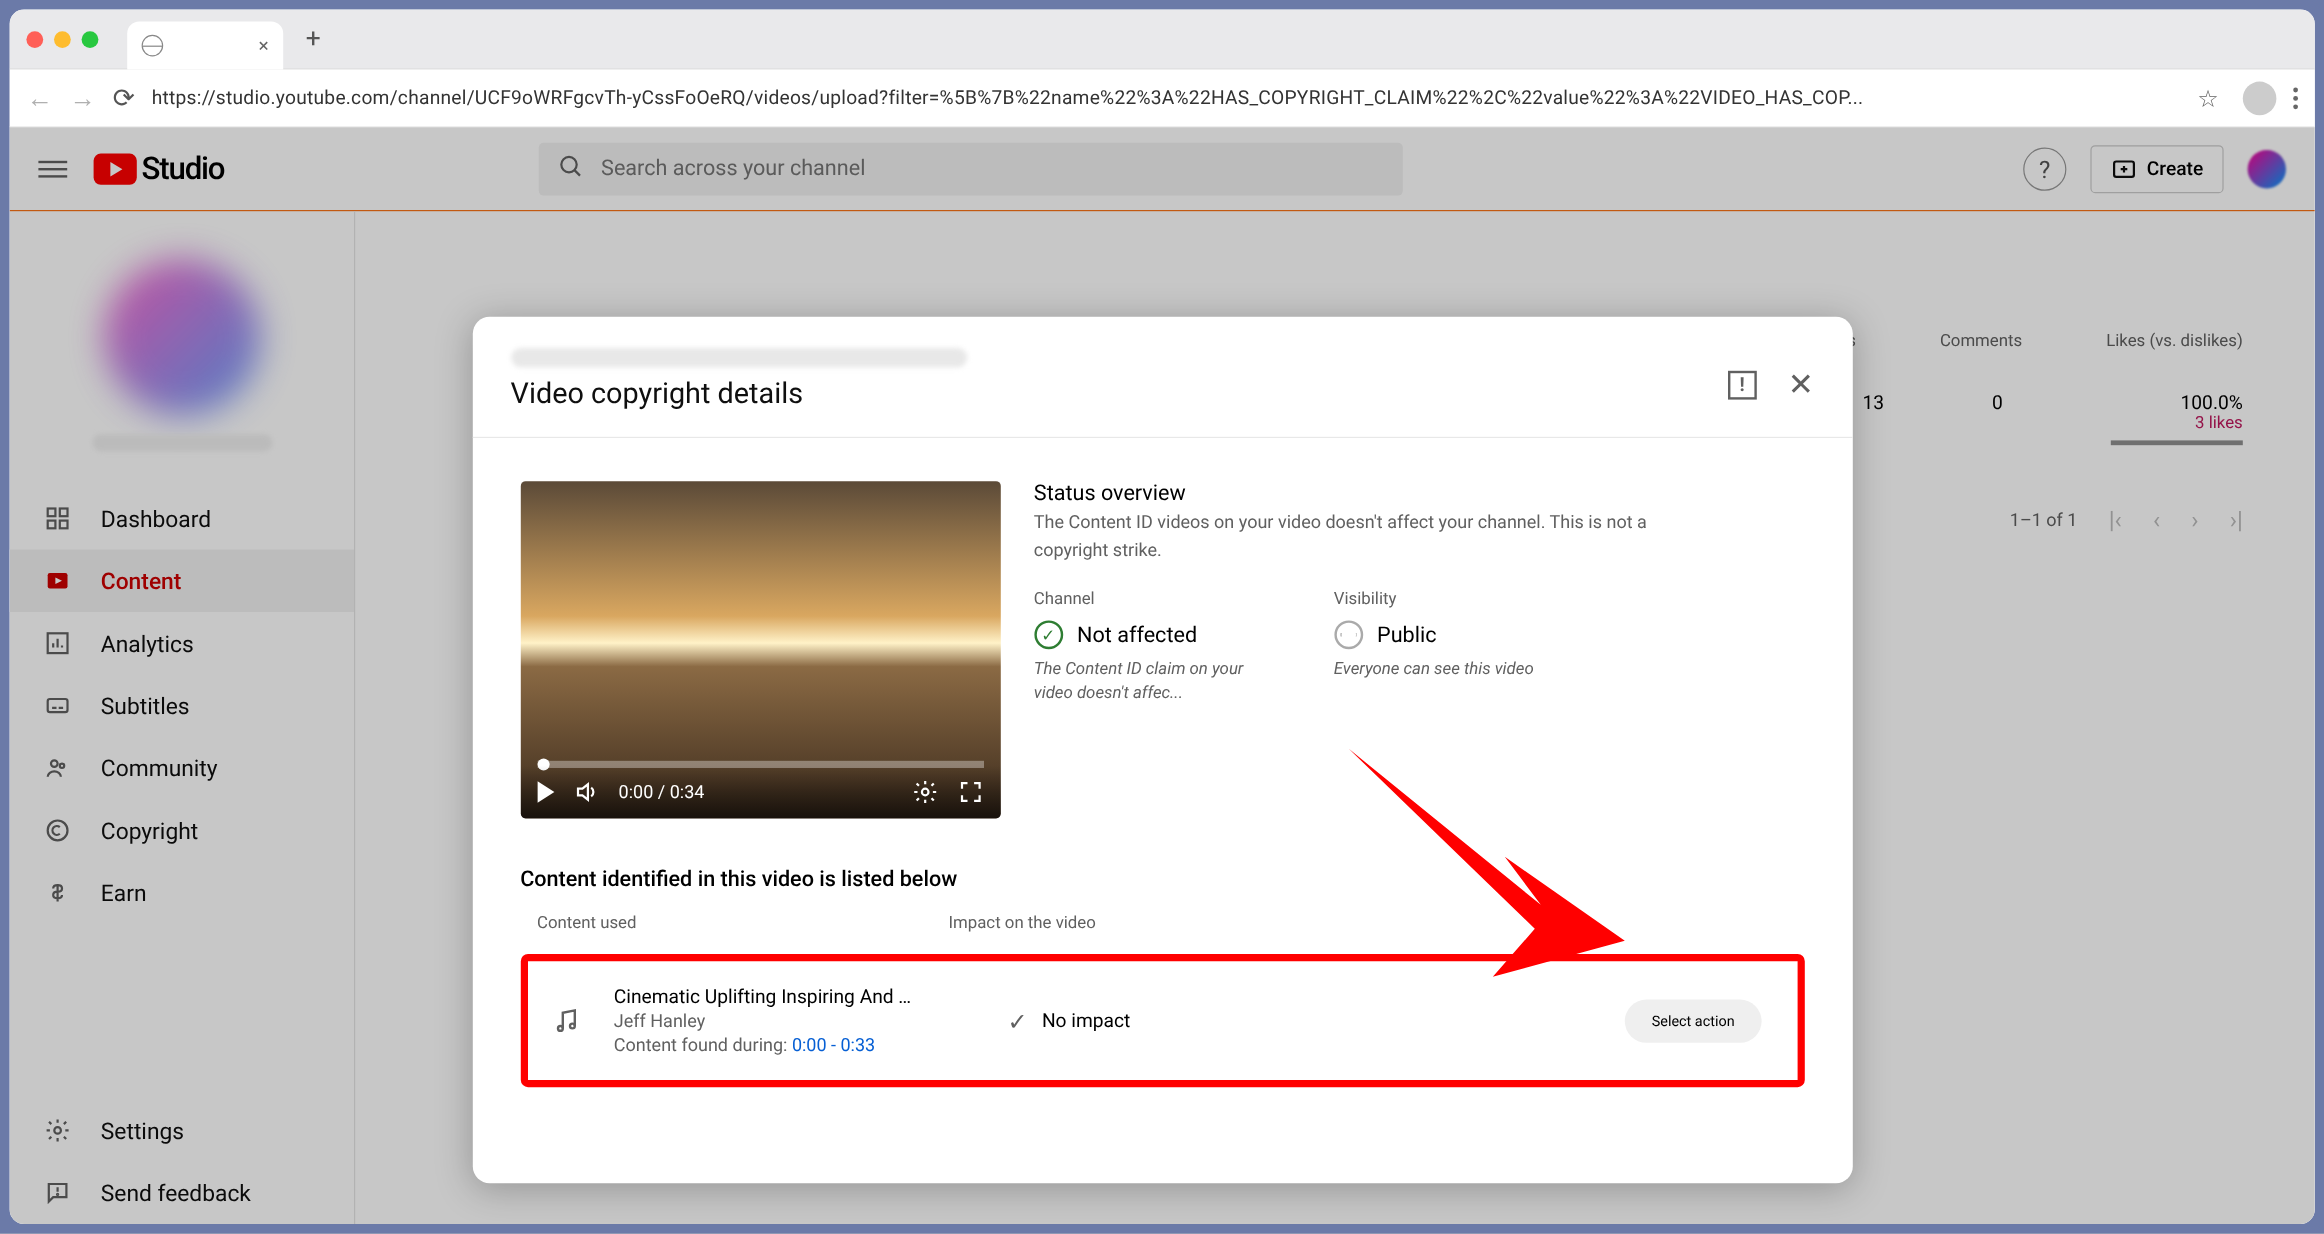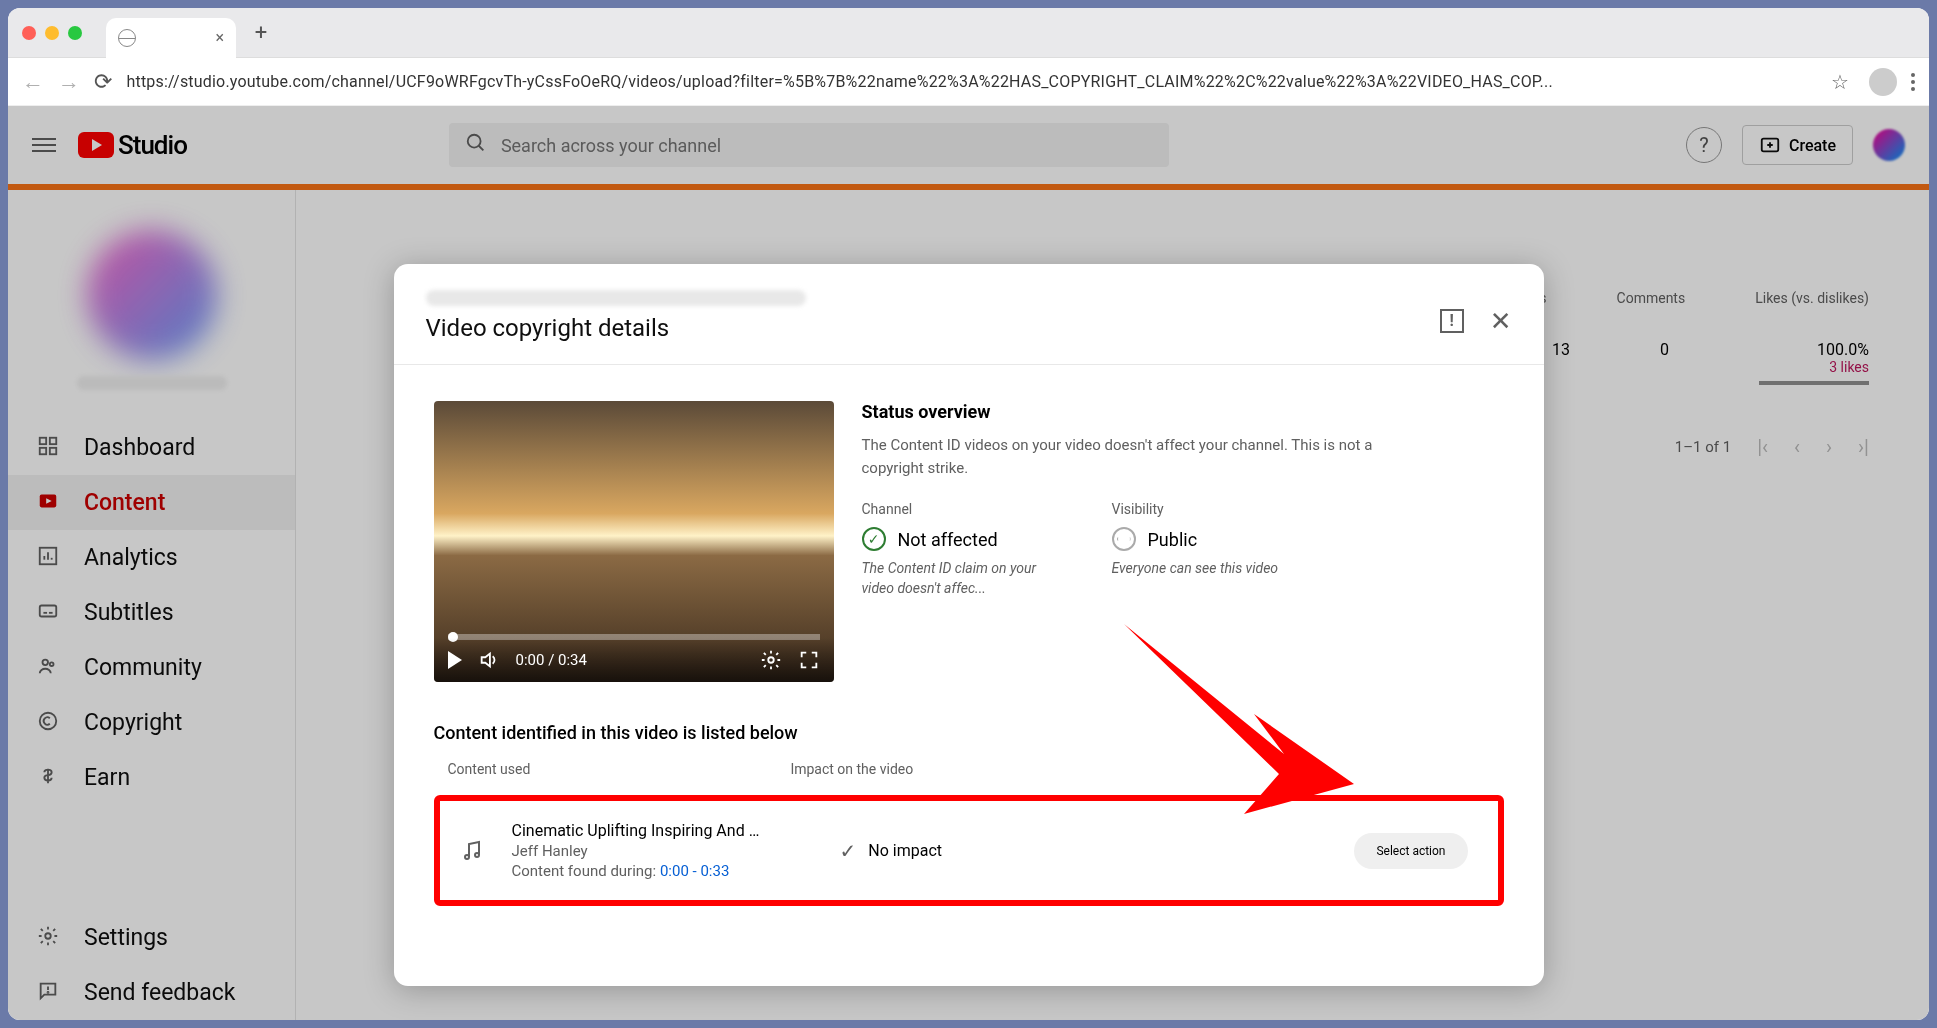--- a/index.html
+++ b/index.html
@@ -16,39 +16,39 @@
   .newtab { width: 30px; text-align: center; font-size: 22px; color: #555; }
   .toolbar { background: #fff; height: 48px; display: flex; align-items: center; padding: 0 14px; gap: 14px; border-bottom: 1px solid #eee; }
   .nav-icn { color: #b0b0b0; font-size: 22px; cursor: pointer; }
   .nav-icn.active { color: #555; }
   .url { flex:1; font-size: 16px; color: #333; letter-spacing: .2px; white-space: nowrap; overflow: hidden; text-overflow: ellipsis; }
   .toolbar .r-icn { color:#666; font-size:20px; padding:0 6px; }
   .avatar-sm { width:28px; height:28px; background:#ccc; border-radius:50%; }
   .kebab-v { display:flex; flex-direction:column; gap:3px; } .kebab-v span{width:4px;height:4px;background:#666;border-radius:50%;}
 
   .app { flex:1; position: relative; display:flex; flex-direction:column; background:#fff; }
-  .app-header { height: 84px; display:flex; align-items:center; padding:0 24px; gap:22px; border-bottom:6px solid #f97316; }
+  .app-header { height: 70px; display:flex; align-items:center; padding:0 24px; gap:22px; border-bottom:1px solid #f97316; }
   .menu-icn { width:24px; display:flex; flex-direction:column; gap:4px; } .menu-icn span{height:2px;background:#606060;}
   .logo { display:flex; align-items:center; gap:4px; font-size:26px; font-weight:500; letter-spacing:-1px; }
   .logo .yt { width:36px; height:26px; background:#ff0000; border-radius:6px; display:flex; align-items:center; justify-content:center; }
   .logo .yt::before { content:''; border-left:10px solid #fff; border-top:6px solid transparent; border-bottom:6px solid transparent; margin-left:2px; }
   .search-bar { margin-left: 240px; display:flex; align-items:center; background:#f1f1f1; border-radius:4px; padding:0 16px; height:44px; width:720px; gap:14px; }
   .search-bar input { border:none; background:transparent; outline:none; font-size:18px; flex:1; color:#555; }
   .header-right { margin-left:auto; display:flex; align-items:center; gap:20px; }
   .circ-icn { width:36px; height:36px; border:1px solid #999; border-radius:50%; display:flex; align-items:center; justify-content:center; font-size:20px; color:#555; }
   .create-btn { display:flex; align-items:center; gap:8px; border:1px solid #ccc; border-radius:4px; padding:8px 16px; font-size:16px; font-weight:500; }
   .feather { width:32px; height:32px; border-radius:50%; background:linear-gradient(135deg,#f09,#09f); filter:blur(1px); }
 
   .app-body { flex:1; display:flex; }
   .sidebar { width:288px; border-right:1px solid #e5e5e5; padding-top:20px; display:flex; flex-direction:column; }
   .channel-card { display:flex; flex-direction:column; align-items:center; padding:20px 0 30px; }
   .ch-avatar { width:130px; height:130px; border-radius:50%; background:linear-gradient(135deg,#f0a 0%,#06f 100%); filter:blur(14px); opacity:.6; }
   .ch-name { margin-top:16px; width:150px; height:14px; background:#f0f0f0; border-radius:7px; filter:blur(2px); }
   .nav { list-style:none; }
-  .nav li { display:flex; align-items:flex-start; gap:24px; padding:14px 28px; font-size:23px; color:#606060; cursor:pointer; }
+  .nav li { display:flex; align-items:flex-end; gap:24px; padding:14px 28px; font-size:19px; color:#606060; cursor:pointer; }
   .nav li.active { background:#f1f1f1; color:#c00; font-weight:500; }
   .nav li .icn { width:24px; height:24px; display:flex; align-items:center; justify-content:center; }
   .nav li .lbl { color:#0f0f0f; } .nav li.active .lbl { color:#c00; }
   .nav-spacer { flex:1; }
   .nav-bottom li { }
 
   .content-area { flex:1; padding:40px 30px 0 40px; position:relative; }
   .col-headers { display:flex; justify-content:flex-end; gap:70px; font-size:14px; color:#606060; padding-right:30px; margin-top:60px; }
   .row-vals { display:flex; justify-content:flex-end; gap:90px; font-size:16px; padding-right:30px; margin-top:34px; align-items:flex-start; }
   .likes-cell { text-align:right; }
@@ -70,21 +70,21 @@
 
   .modal-body { padding:36px 40px 0; }
   .top-row { display:flex; gap:28px; }
   .video-box { width:400px; height:281px; background:linear-gradient(to bottom,#5b4a38 0%,#d9a760 40%,#fff2c8 48%,#8b6a44 55%,#3a2a1c 100%); border-radius:4px; position:relative; overflow:hidden; }
   .vb-controls { position:absolute; bottom:0; left:0; right:0; height:44px; background:linear-gradient(transparent,rgba(0,0,0,.6)); display:flex; align-items:center; padding:0 14px; gap:16px; color:#fff; font-size:15px; }
   .vb-controls .play { border-left:14px solid #fff; border-top:9px solid transparent; border-bottom:9px solid transparent; }
   .progress { position:absolute; bottom:42px; left:14px; right:14px; height:6px; background:rgba(255,255,255,.35); }
   .progress::before { content:''; position:absolute; left:0; top:-2px; width:10px; height:10px; background:#fff; border-radius:50%; }
 
   .status-col { flex:1; }
-  .status-col h3 { font-size:18px; font-weight:700; margin-bottom:12px; }
+  .status-col h3 { font-size:18px; font-weight:400; margin-bottom:2px; }
   .status-col .desc { font-size:15px; color:#606060; line-height:1.5; max-width:570px; }
   .stat-grid { display:flex; gap:60px; margin-top:22px; }
   .stat { width:190px; }
   .stat .cat { font-size:14px; color:#606060; margin-bottom:10px; }
   .stat .val { display:flex; align-items:center; gap:12px; font-size:18px; margin-bottom:8px; }
   .stat .sub { font-size:14px; color:#606060; line-height:1.4;font-style:italic; }
   .ok-circ { width:24px; height:24px; border:2px solid #2e7d32; border-radius:50%; display:flex; align-items:center; justify-content:center; color:#2e7d32; font-size:14px; }
   .globe-g { width:24px; height:24px; border:2px solid #aaa; border-radius:50%; position:relative; }
   .globe-g::before { content:''; position:absolute; inset:3px; border:1px solid #aaa; border-radius:50%; clip-path:polygon(0 40%,100% 40%,100% 60%,0 60%); }
 

